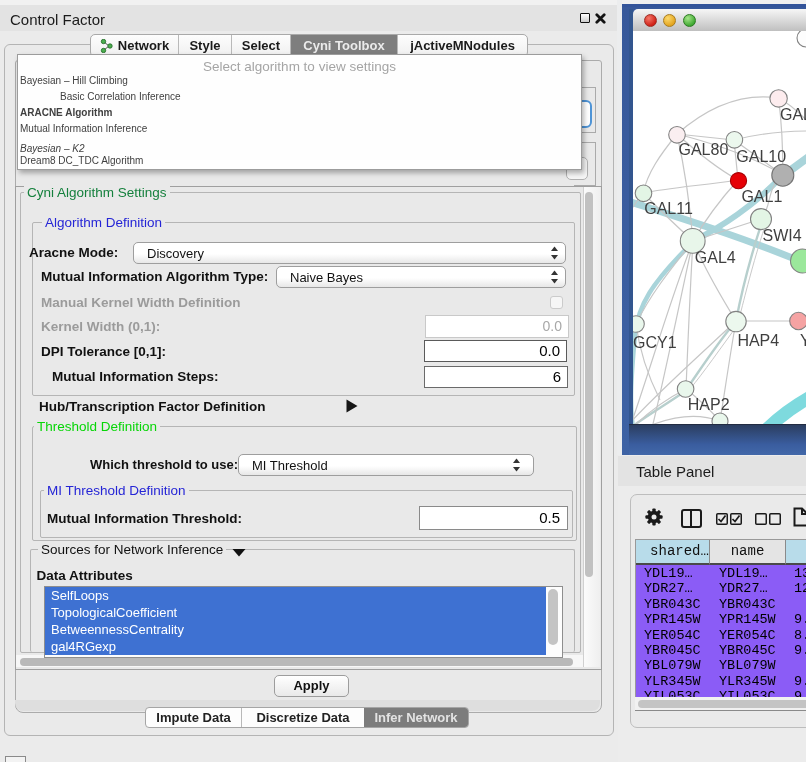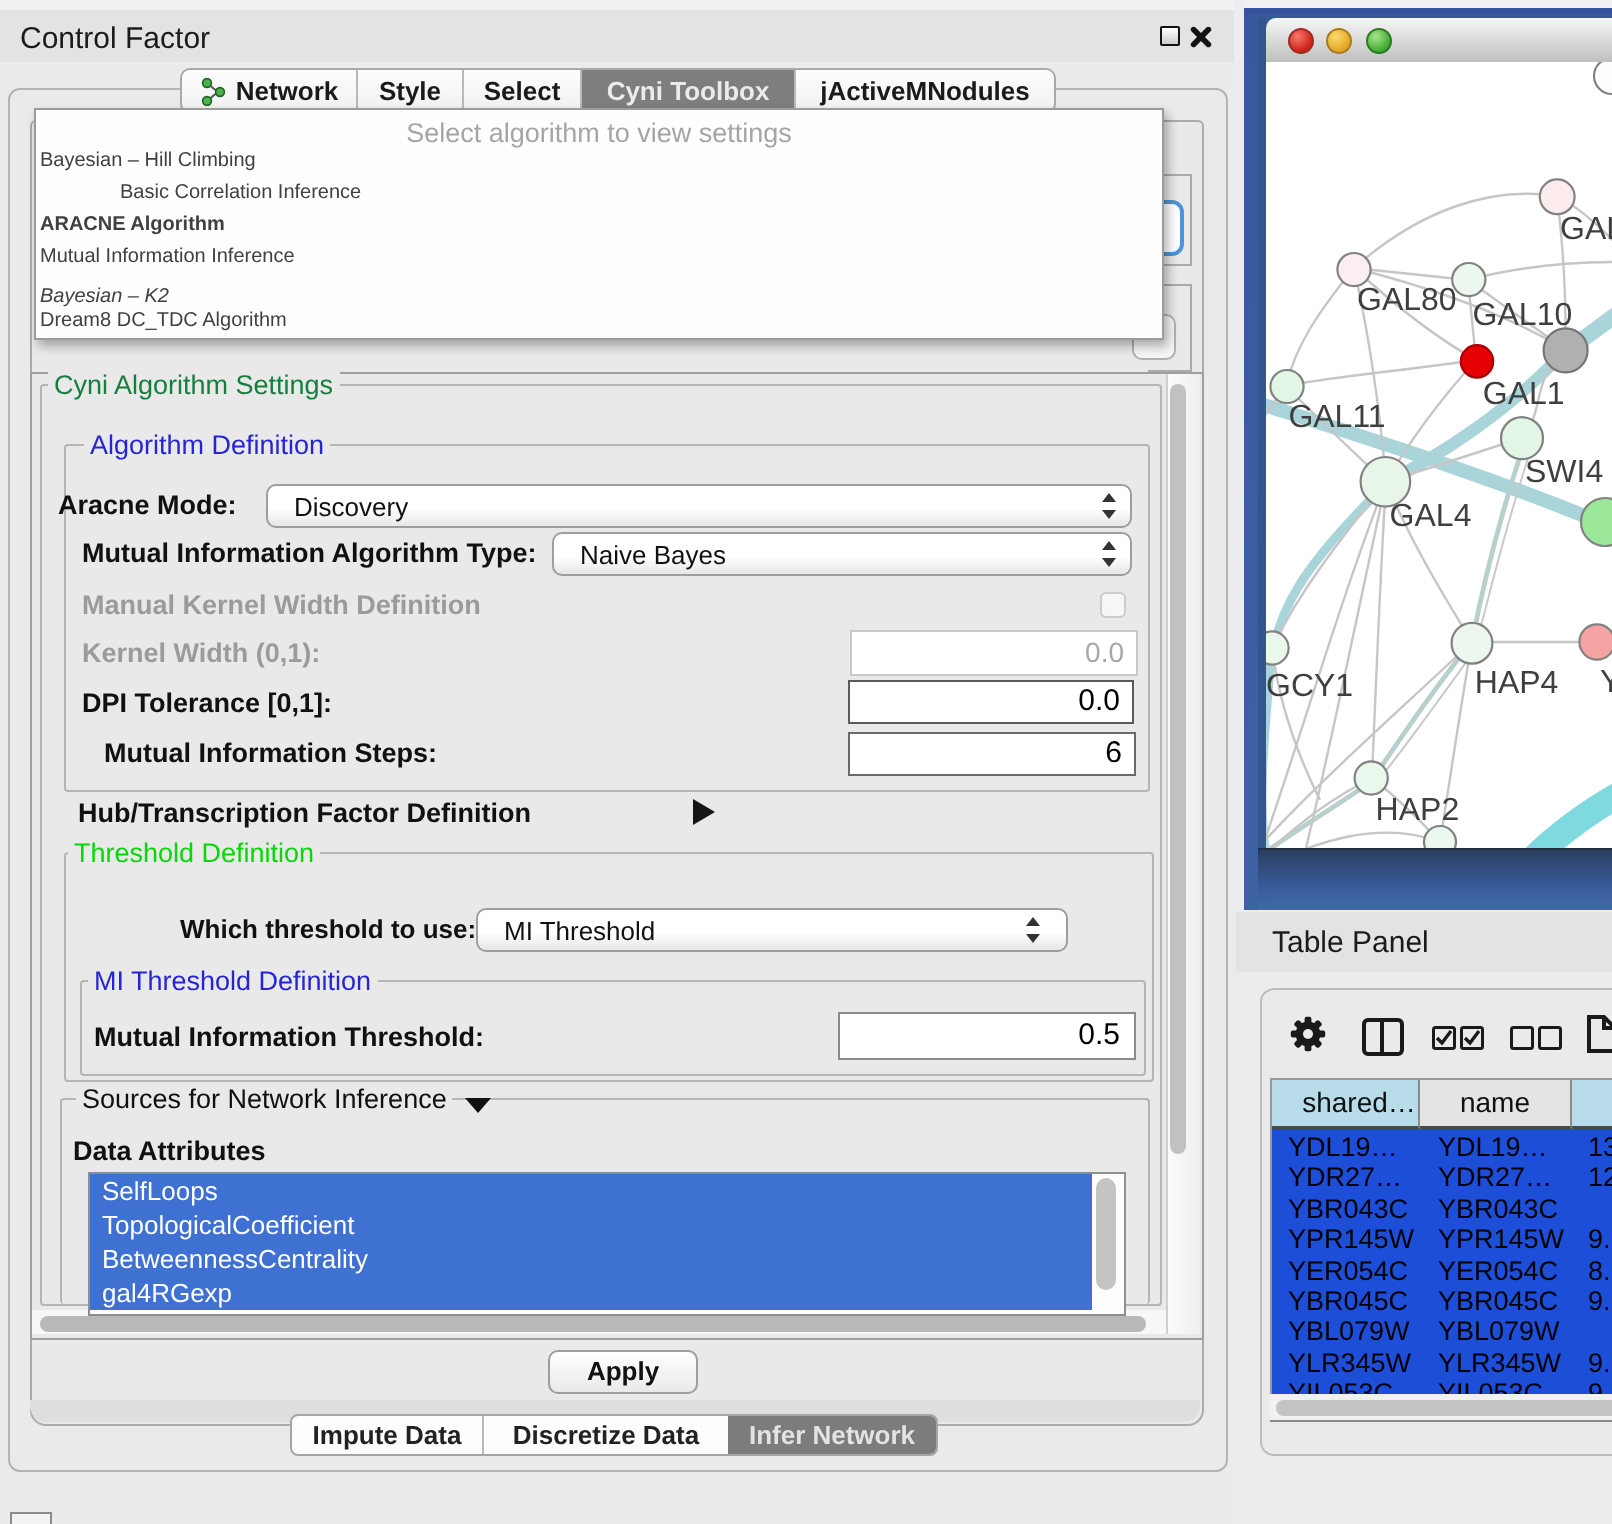--- a/index.html
+++ b/index.html
@@ -46,21 +46,21 @@
 #deskdiv{left:629px;top:425px;width:177px;height:30px;background:linear-gradient(#2b3e60,#3a5d9f 65%,#4268a9);}
 #winshadow{left:629px;top:9px;width:4px;height:415px;background:#33568f;}
 #titlebar{left:633px;top:9px;width:173px;height:22px;background:linear-gradient(#f6f6f6,#bfbfbf);border-radius:5px 0 0 0;border-bottom:1px solid #7f7f7f;}
 .tl{position:absolute;top:16px;width:11px;height:11px;border-radius:50%;}
 #canvas{left:633px;top:31px;width:173px;height:393px;background:#ffffff;}
 
 #tpbg{left:618px;top:455px;width:188px;height:307px;background:#ececec;}
 #tptitle{left:618px;top:456px;width:188px;height:30px;background:#e3e3e3;}
 #tptitle .t{position:absolute;left:18px;top:7px;font-size:15px;color:#1b1b1b;}
 #tcard{left:630px;top:494px;width:190px;height:232px;background:#eaeaea;border:1px solid #bdbdbd;border-radius:7px;}
-#ttable{left:635px;top:539px;width:171px;height:158px;background:#1d4ed8;border-left:1px solid #999;border-top:1px solid #999;overflow:hidden;}
+#ttable{left:635px;top:539px;width:171px;height:158px;background:#8b5cf6;border-left:1px solid #999;border-top:1px solid #999;overflow:hidden;font-family:Liberation Mono, monospace;}
 .hc{position:absolute;top:0;height:23px;border-right:1px solid #8a8a8a;border-bottom:2px solid #4a4a4a;font-size:14px;color:#111;text-align:center;line-height:23px;}
 .tr{position:absolute;font-size:13.5px;color:#000;white-space:nowrap;}
 #thtrack{left:635px;top:697px;width:171px;height:13px;background:#f1f1f1;border-bottom:1px solid #8a8a8a;}
 #thumb2{left:638px;top:700px;width:200px;height:8px;background:#c4c4c4;border-radius:5px;}
 
 #mini{left:5px;top:756px;width:19px;height:12px;border:1.5px solid #8a8a8a;background:#f3f3f3;}
 </style></head>
 <body>
 <div id="page">
   <div class="abs" id="topstrip"></div>

